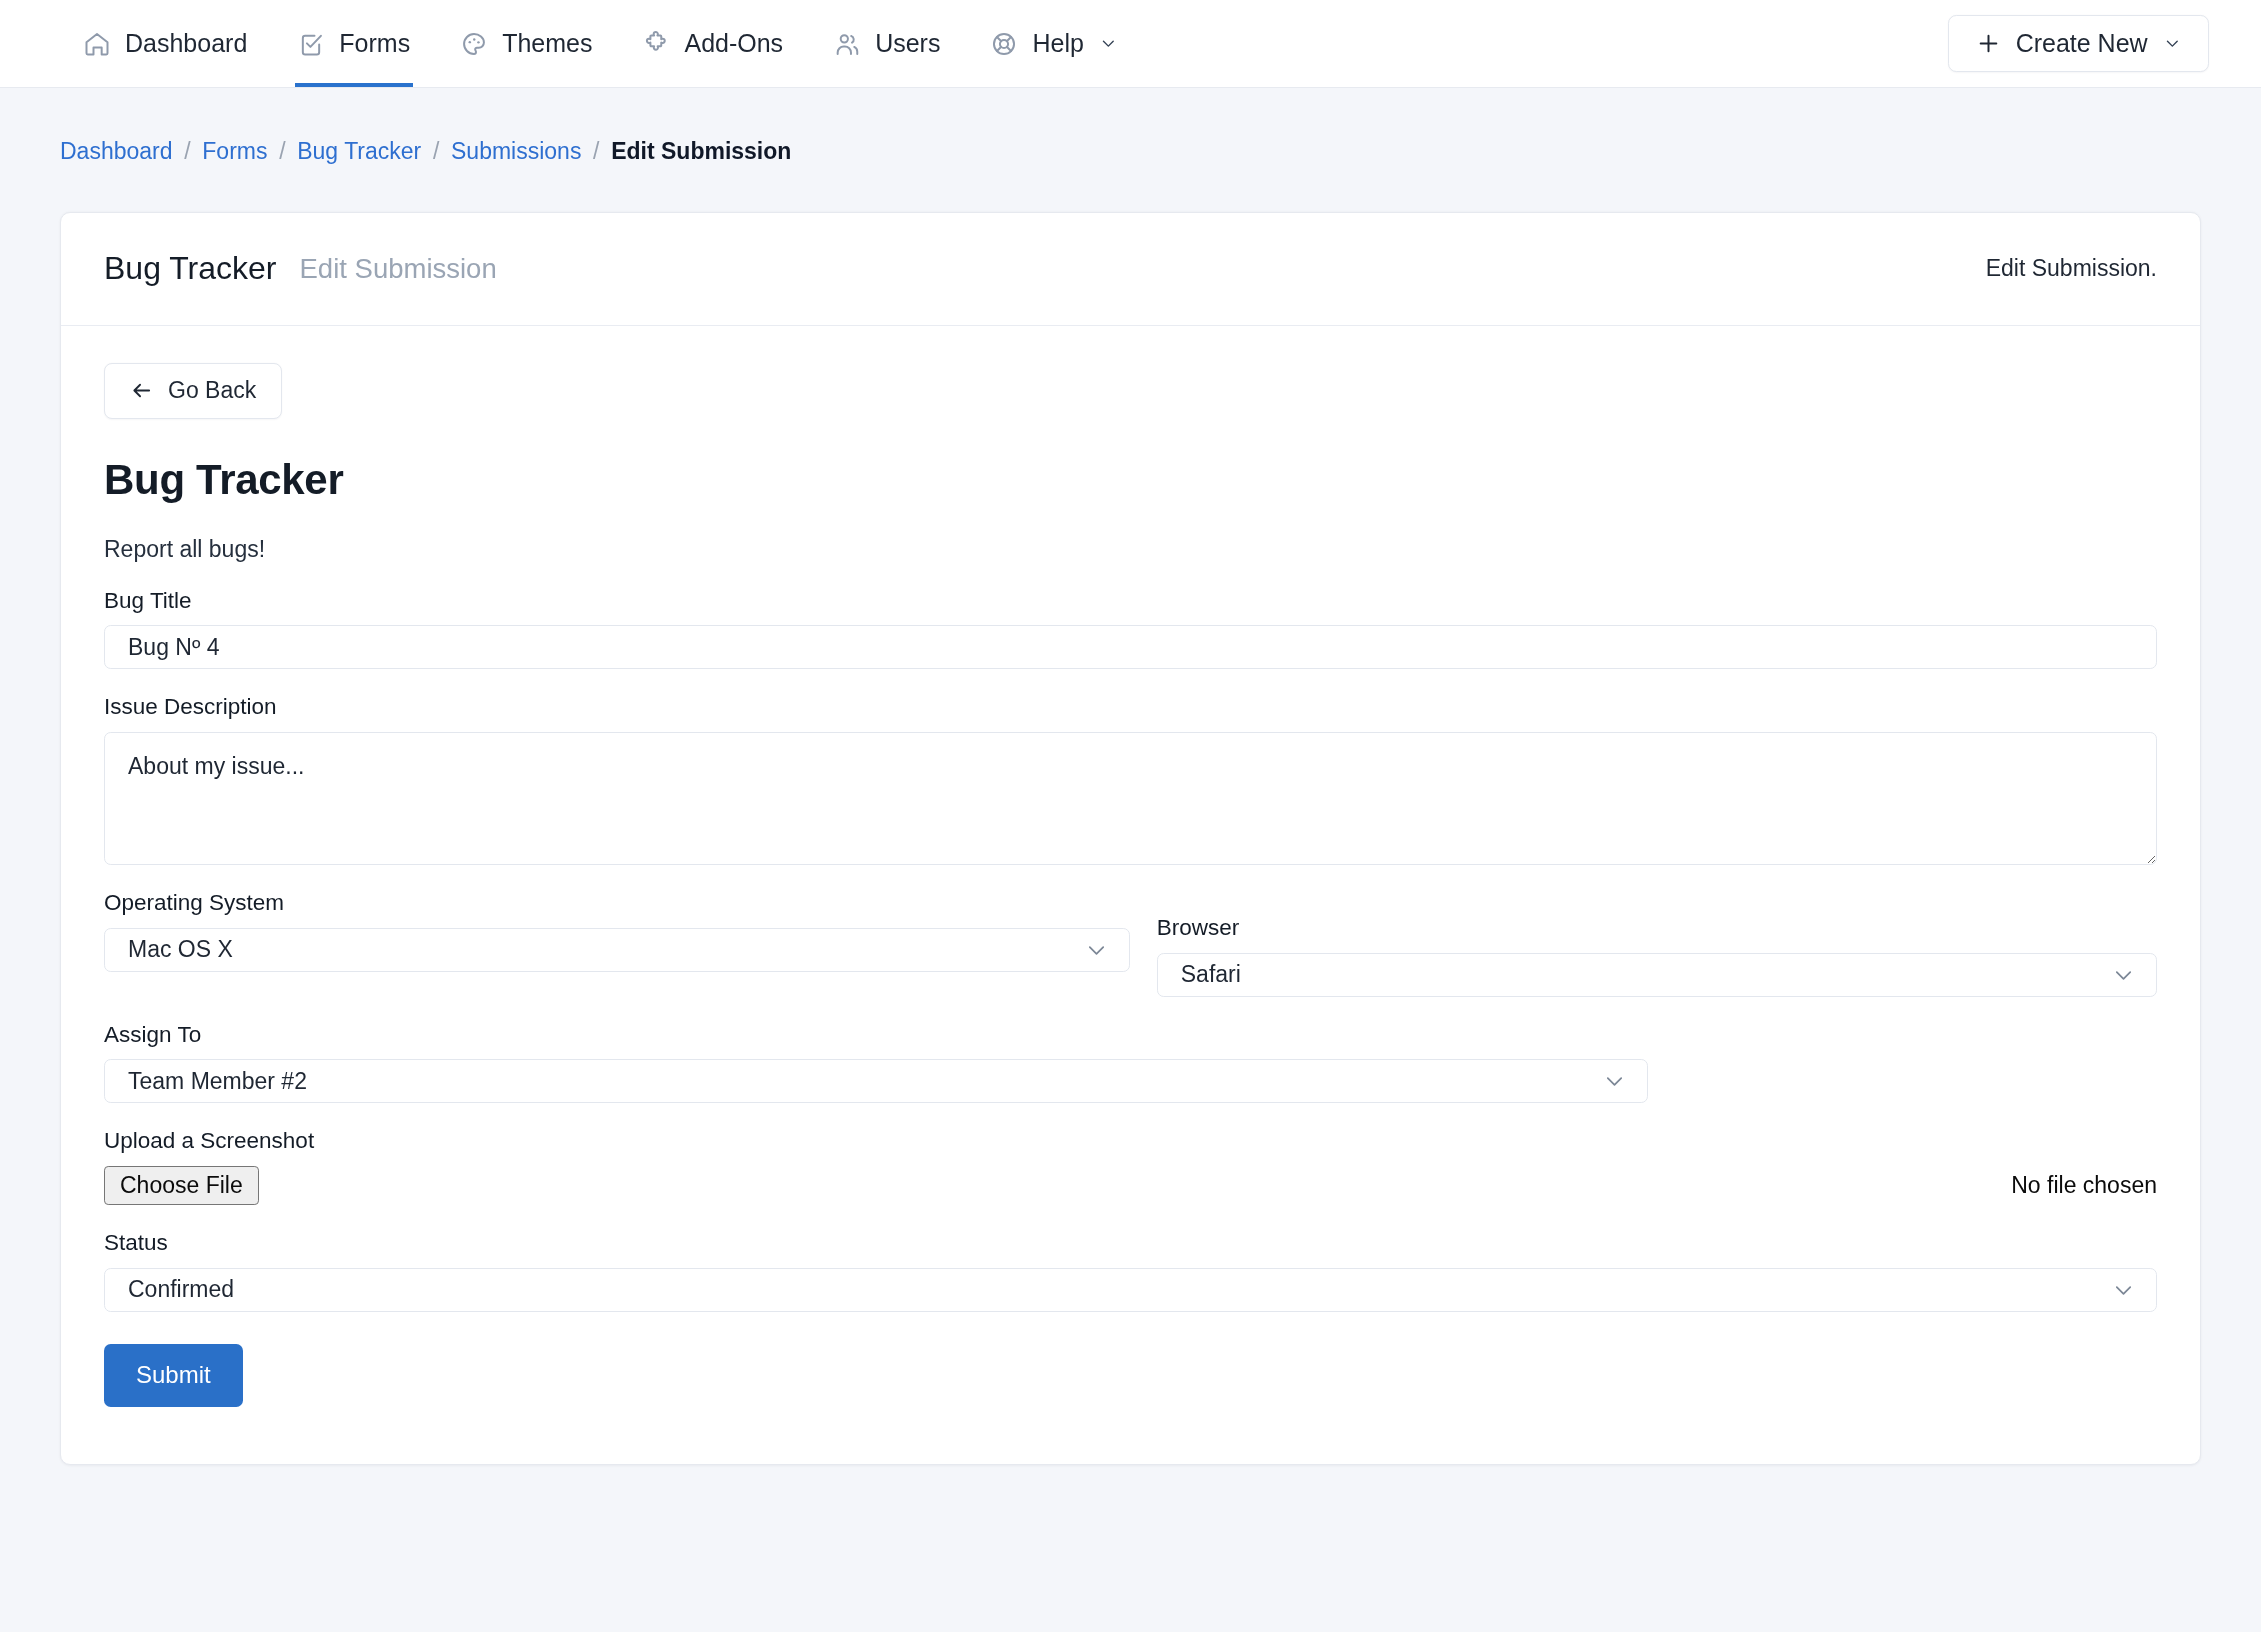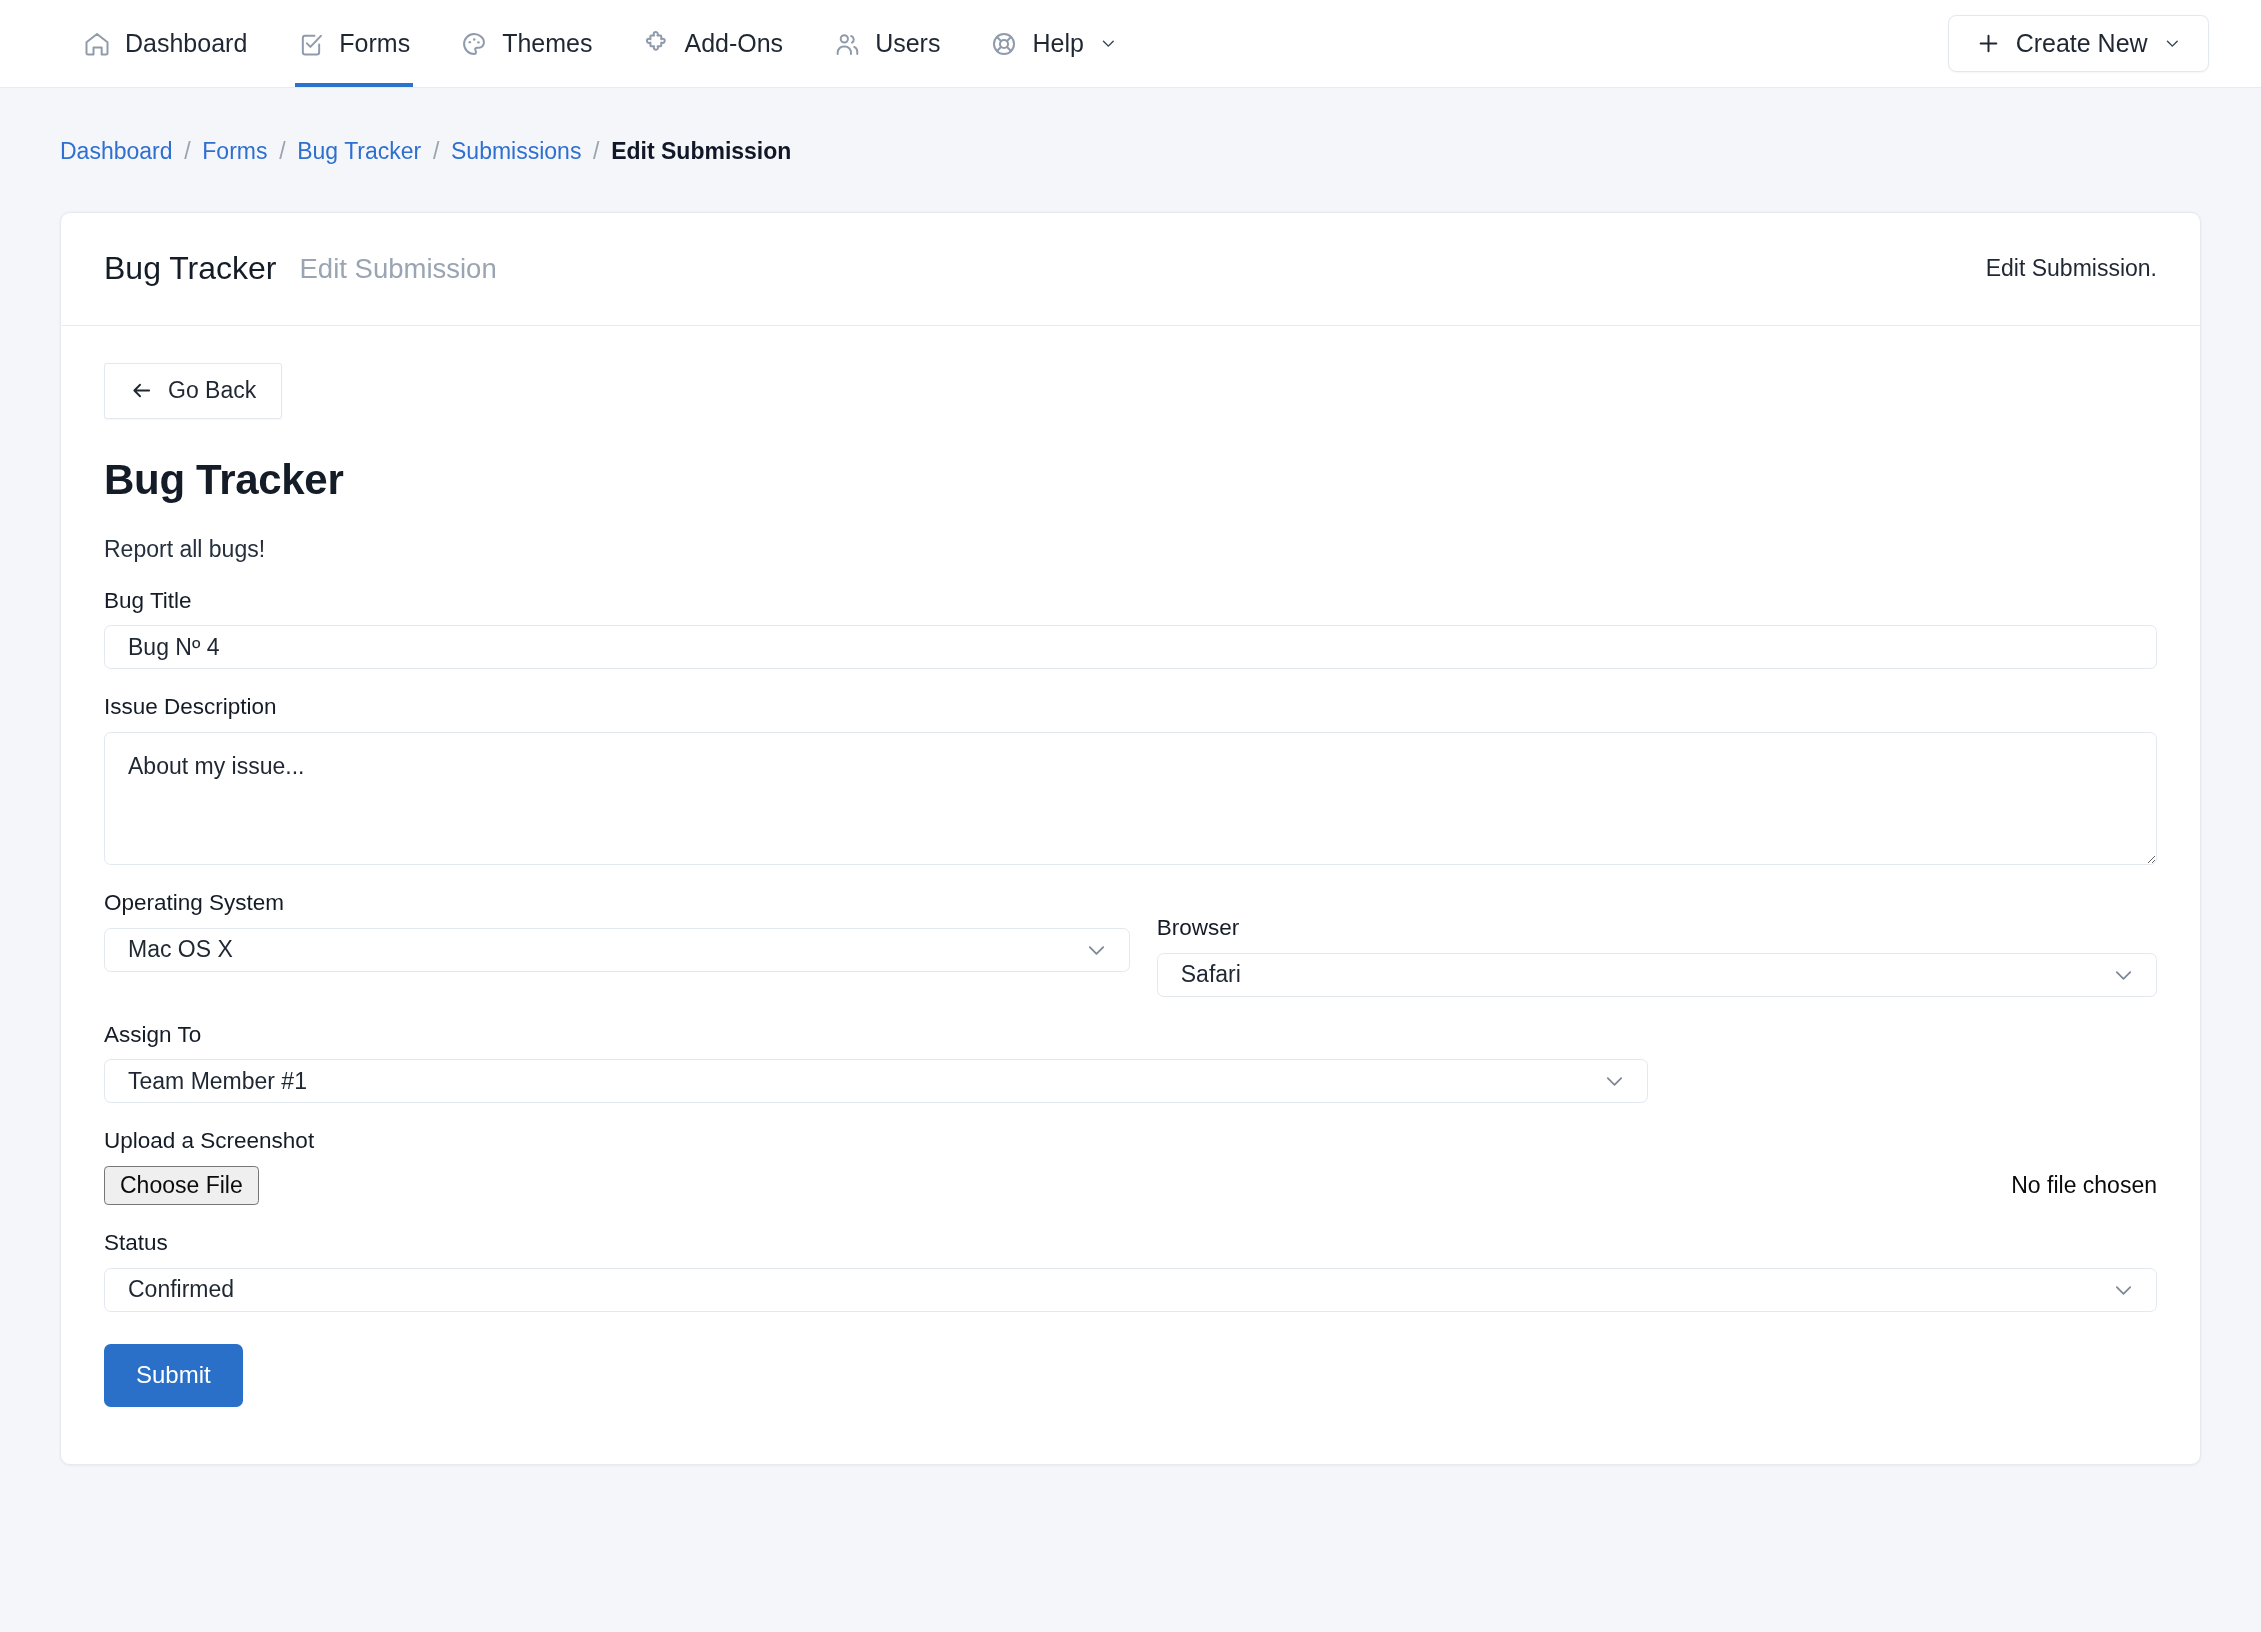--- a/index.html
+++ b/index.html
@@ -86,21 +86,21 @@
   }
   .card-title { font-size: 32px; color: #141c27; }
   .card-subtitle { font-size: 27.5px; color: #9aa5b4; margin-left: 23px; }
   .card-header-right { margin-left: auto; font-size: 23px; color: #1f2733; }
 
   .card-body { padding: 37px 43px 57px 43px; }
 
   .goback {
     display: inline-flex; align-items: center; gap: 15px;
     border: 1.7px solid #e3e7ee;
-    border-radius: 3px;
+    border-radius: 8px;
     background: #fff;
     padding: 13.3px 25px;
     font-size: 23px;
     color: #1f2733;
     cursor: pointer;
     box-shadow: 0 0.8px 1.7px rgba(16,24,40,.04);
   }
   .arrow-icon { width: 23px; height: 23px; display: block; color: #1f2733; }
   .arrow-icon svg { width: 23px; height: 23px; display: block; }
 
@@ -344,21 +344,21 @@
           </span>
         </div>
       </div>
     </div>
 
     
     <div class="field row">
       <div class="col-assign">
         <label class="label">Assign To</label>
         <div class="select-wrap">
-          <div class="control">Team Member #1</div>
+          <div class="control">Team Member #2</div>
           <span class="chev">
             <svg viewBox="0 0 24 24" fill="none" stroke="currentColor" stroke-width="1.8" stroke-linecap="round" stroke-linejoin="round">
               <path d="M5 9l7 7 7-7"></path>
             </svg>
           </span>
         </div>
       </div>
     </div>
 
     

